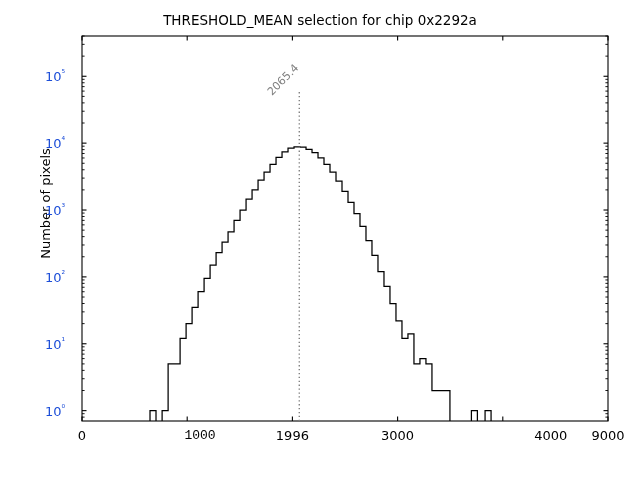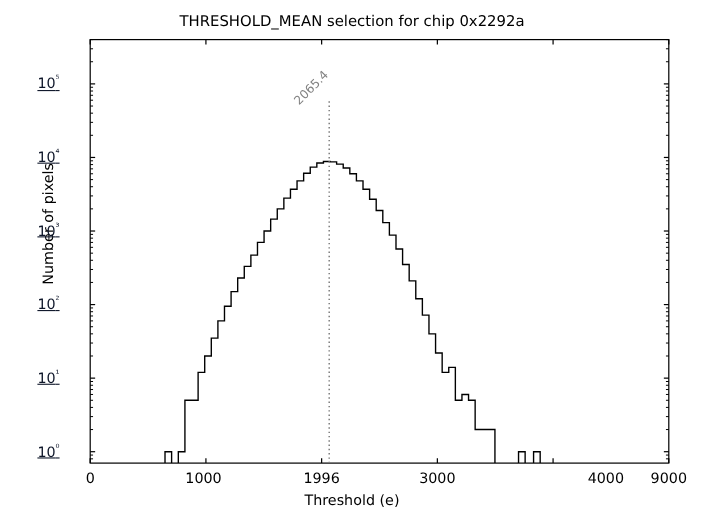--- a/index.html
+++ b/index.html
@@ -16,37 +16,36 @@
   .ylabel{
     position:absolute;left:-85px;top:196px;width:260px;text-align:center;
     font-size:13px;color:#000;
     transform:rotate(-90deg);transform-origin:center center;
   }
   .xlabel{
     position:absolute;left:0;top:448px;width:640px;text-align:center;
     font-size:13px;color:#000;
   }
   .xtick-label{position:absolute;font-size:13px;color:#000;text-align:center;transform:translateX(-50%);}
-  .ytick-label{position:absolute;font-size:13px;color:#0f172a;text-align:left;transform:translateY(-50%);text-decoration:underline;}
+  .ytick-label{position:absolute;font-size:13px;color:#1d4ed8;text-align:center;transform:translateY(-50%);}
   .ytick-label sup{font-size:9px;vertical-align:super;}
   .annot{
     position:absolute;font-size:11px;color:#808080;white-space:nowrap;
     transform-origin:left bottom;
   }
   svg{position:absolute;left:0;top:0;}
 </style>
 </head>
 <body>
 
 <div id="fig">
 
   <div class="title">THRESHOLD_MEAN selection for chip 0x2292a</div>
 
   <div class="ylabel">Number of pixels</div>
-  <div class="xlabel">Threshold (e)</div>
 
   <svg id="plot" width="640" height="480">
       <rect x="82" y="36" width="526" height="385" fill="none" stroke="#000000" stroke-width="1.1"></rect>
       <line x1="82" y1="421" x2="82" y2="416.5" stroke="#000" stroke-width="1.1"></line>
       <line x1="82" y1="36" x2="82" y2="40.5" stroke="#000" stroke-width="1.1"></line>
       <line x1="187.2" y1="421" x2="187.2" y2="416.5" stroke="#000" stroke-width="1.1"></line>
       <line x1="187.2" y1="36" x2="187.2" y2="40.5" stroke="#000" stroke-width="1.1"></line>
       <line x1="292.4" y1="421" x2="292.4" y2="416.5" stroke="#000" stroke-width="1.1"></line>
       <line x1="292.4" y1="36" x2="292.4" y2="40.5" stroke="#000" stroke-width="1.1"></line>
       <line x1="397.59999999999997" y1="421" x2="397.59999999999997" y2="416.5" stroke="#000" stroke-width="1.1"></line>
@@ -155,21 +154,21 @@
       <line x1="608" y1="36" x2="605.4" y2="36" stroke="#000" stroke-width="0.9"></line>
       <line x1="82" y1="417.1217566182951" x2="84.6" y2="417.1217566182951" stroke="#000" stroke-width="0.9"></line>
       <line x1="608" y1="417.1217566182951" x2="605.4" y2="417.1217566182951" stroke="#000" stroke-width="0.9"></line>
       <line x1="82" y1="413.70090351751196" x2="84.6" y2="413.70090351751196" stroke="#000" stroke-width="0.9"></line>
       <line x1="608" y1="413.70090351751196" x2="605.4" y2="413.70090351751196" stroke="#000" stroke-width="0.9"></line>
       <path d="M 150.01 421.00 L 150.01 410.64 L 156.01 410.64 L 156.01 421.00 M 162.11 421.00 L 162.11 410.64 L 168.11 410.64 L 168.11 363.90 L 174.10 363.90 L 174.10 363.90 L 180.10 363.90 L 180.10 338.47 L 186.10 338.47 L 186.10 323.63 L 192.09 323.63 L 192.09 307.38 L 198.09 307.38 L 198.09 291.73 L 204.08 291.73 L 204.08 278.38 L 210.08 278.38 L 210.08 265.11 L 216.08 265.11 L 216.08 252.70 L 222.07 252.70 L 222.07 242.21 L 228.07 242.21 L 228.07 231.94 L 234.07 231.94 L 234.07 220.37 L 240.06 220.37 L 240.06 210.01 L 246.06 210.01 L 246.06 199.22 L 252.06 199.22 L 252.06 189.88 L 258.05 189.88 L 258.05 180.11 L 264.05 180.11 L 264.05 172.02 L 270.04 172.02 L 270.04 164.46 L 276.04 164.46 L 276.04 157.49 L 282.04 157.49 L 282.04 151.88 L 288.03 151.88 L 288.03 148.20 L 294.03 148.20 L 294.03 146.85 L 300.03 146.85 L 300.03 147.18 L 306.02 147.18 L 306.02 149.26 L 312.02 149.26 L 312.02 152.68 L 318.02 152.68 L 318.02 157.97 L 324.01 157.97 L 324.01 164.46 L 330.01 164.46 L 330.01 172.02 L 336.01 172.02 L 336.01 181.17 L 342.00 181.17 L 342.00 191.37 L 348.00 191.37 L 348.00 202.39 L 353.99 202.39 L 353.99 213.73 L 359.99 213.73 L 359.99 226.34 L 365.99 226.34 L 365.99 240.50 L 371.98 240.50 L 371.98 255.34 L 377.98 255.34 L 377.98 271.59 L 383.98 271.59 L 383.98 286.43 L 389.97 286.43 L 389.97 303.50 L 395.97 303.50 L 395.97 320.87 L 401.97 320.87 L 401.97 338.47 L 407.96 338.47 L 407.96 333.99 L 413.96 333.99 L 413.96 363.90 L 419.95 363.90 L 419.95 358.60 L 425.95 358.60 L 425.95 363.90 L 431.95 363.90 L 431.95 390.51 L 437.94 390.51 L 437.94 390.51 L 443.94 390.51 L 443.94 390.51 L 449.94 390.51 L 449.94 421.00 M 471.40 421.00 L 471.40 410.64 L 477.39 410.64 L 477.39 421.00 M 485.07 421.00 L 485.07 410.64 L 491.07 410.64 L 491.07 421.00" fill="none" stroke="#000000" stroke-width="1.25" stroke-linejoin="miter" stroke-linecap="butt"></path>
       <line x1="299.28008" y1="421" x2="299.28008" y2="91.09935065511047" stroke="#808080" stroke-width="1.4" stroke-dasharray="1.3,2.6" stroke-linecap="butt"></line>
     </svg>
 
 <div class="xtick-label" style="left: 82px; top: 428px;">0</div>
-    <div class="xtick-label" style="left: 185px; top: 428px;">1000</div>
+    <div class="xtick-label" style="left: 200px; top: 428px; font-family: Liberation Mono, monospace;">1000</div>
     <div class="xtick-label" style="left: 292.4px; top: 428px;">1996</div>
     <div class="xtick-label" style="left: 397.6px; top: 428px;">3000</div>
     <div class="xtick-label" style="left: 502.8px; top: 428px; margin-left: 48px;">4000</div>
     <div class="xtick-label" style="left: 608px; top: 428px;">9000</div>
     <div class="ytick-label" style="left: 34px; width: 42px; top: 410.641px;">10<sup>⁰</sup></div>
     <div class="ytick-label" style="left: 34px; width: 42px; top: 343.765px;">10<sup>¹</sup></div>
     <div class="ytick-label" style="left: 34px; width: 42px; top: 276.89px;">10<sup>²</sup></div>
     <div class="ytick-label" style="left: 34px; width: 42px; top: 210.014px;">10<sup>³</sup></div>
     <div class="ytick-label" style="left: 34px; width: 42px; top: 143.139px;">10<sup>⁴</sup></div>
     <div class="ytick-label" style="left: 34px; width: 42px; top: 76.2631px;">10<sup>⁵</sup></div>

